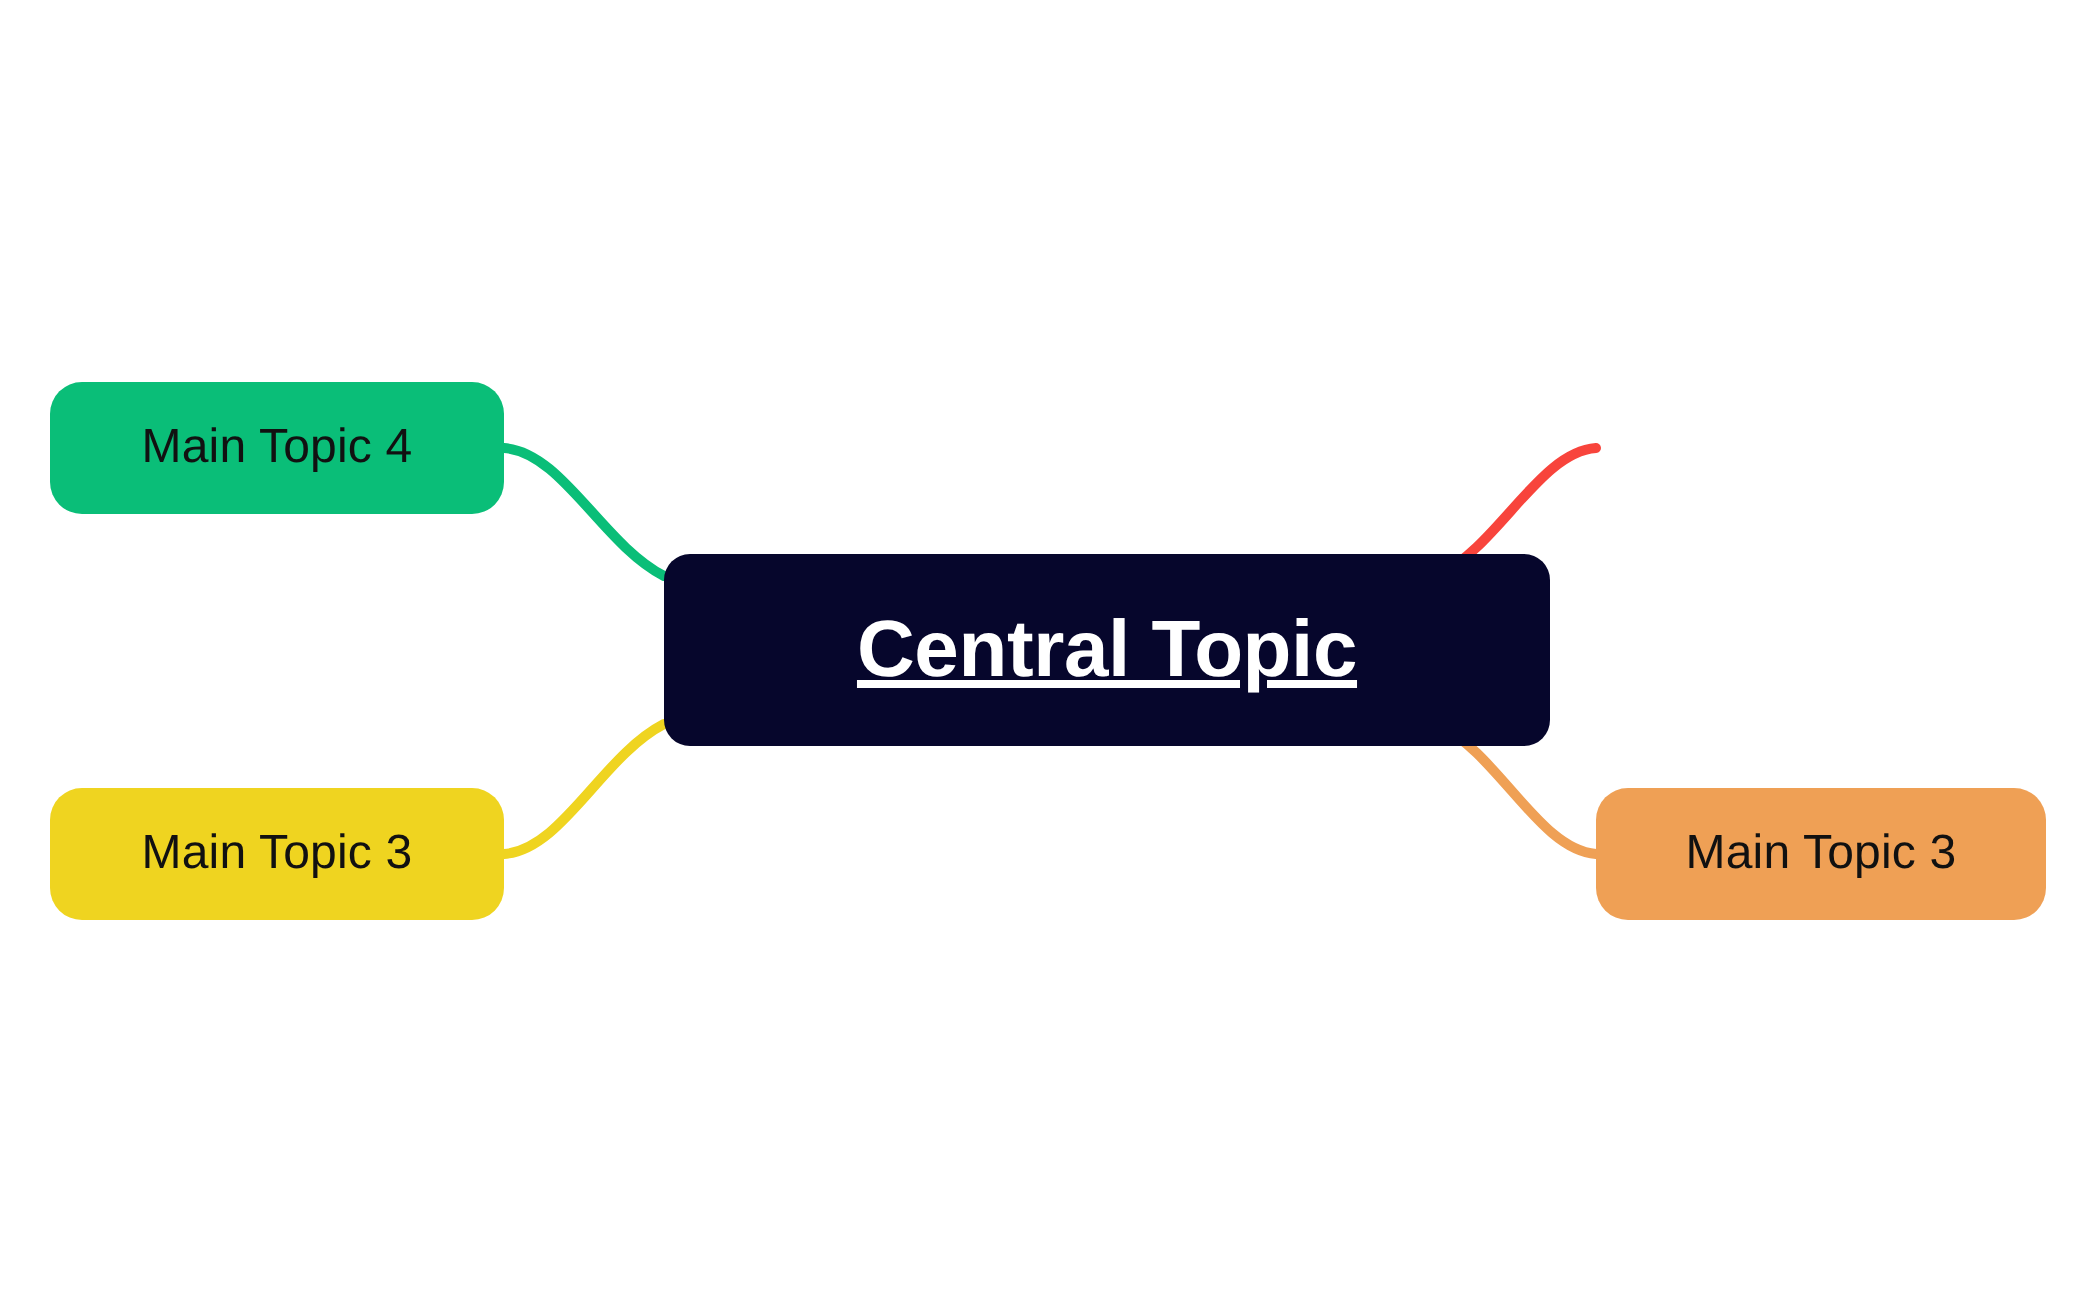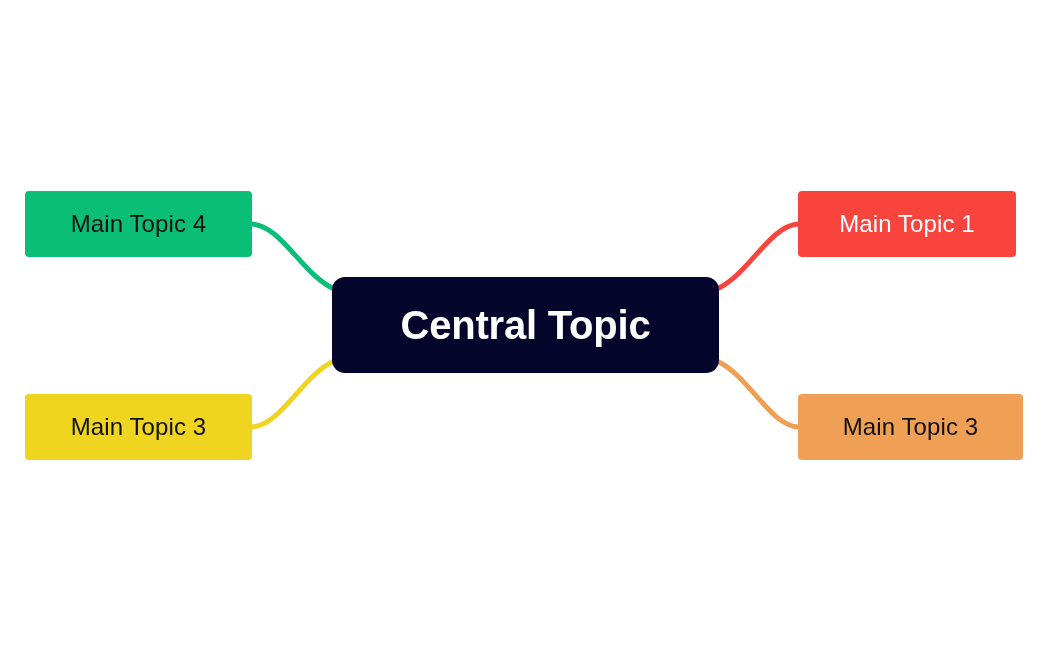--- a/index.html
+++ b/index.html
@@ -25,21 +25,21 @@
     width: 1050px;
     height: 650px;
     pointer-events: none;
   }
   .node {
     position: absolute;
     box-sizing: border-box;
     display: flex;
     align-items: center;
     justify-content: center;
-    border-radius: 4px;
+    border-radius: 16px;
     text-align: center;
     white-space: nowrap;
     letter-spacing: 0.1px;
   }
   .node-central {
     border-radius: 13px;
     font-size: 40px;
     font-weight: 700;
     letter-spacing: -0.2px;
   }
@@ -65,25 +65,22 @@
   </svg>
 
   <div class="node node-branch" style="left: 25px; top: 191px; width: 227px; height: 66px; background: rgb(10, 190, 120); color: rgb(17, 17, 17);">
     <span class="node-label">Main Topic 4</span>
   </div>
 
   <div class="node node-branch" style="left: 25px; top: 394px; width: 227px; height: 66px; background: rgb(239, 212, 32); color: rgb(17, 17, 17); text-align: right;">
     <span class="node-label">Main Topic 3</span>
   </div>
 
-  <div class="node node-branch" style="left: 798px; top: 191px; width: 218px; height: 66px; background: rgb(248, 68, 60); color: rgb(255, 255, 255);">
-    <span class="node-label">Main Topic 1</span>
-  </div>
 
   <div class="node node-branch" style="left: 798px; top: 394px; width: 225px; height: 66px; background: rgb(239, 160, 85); color: rgb(17, 17, 17);">
     <span class="node-label">Main Topic 3</span>
   </div>
 
-  <div class="node node-central" style="left: 332px; top: 277px; width: 387px; height: 96px; background: rgb(6, 6, 44); color: rgb(255, 255, 255);">
+  <div class="node node-central" style="left: 332px; top: 277px; width: 443px; height: 96px; background: rgb(6, 6, 44); color: rgb(255, 255, 255); text-decoration: underline;">
     <span class="node-label">Central Topic</span>
   </div>
 
 </div>
 
 </body></html>

